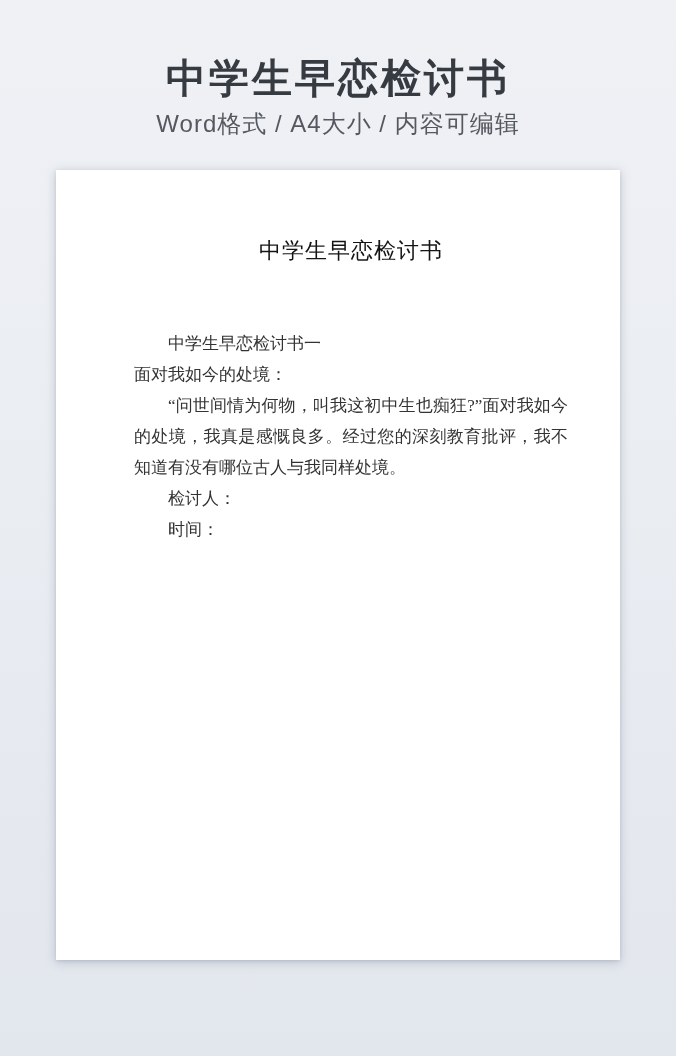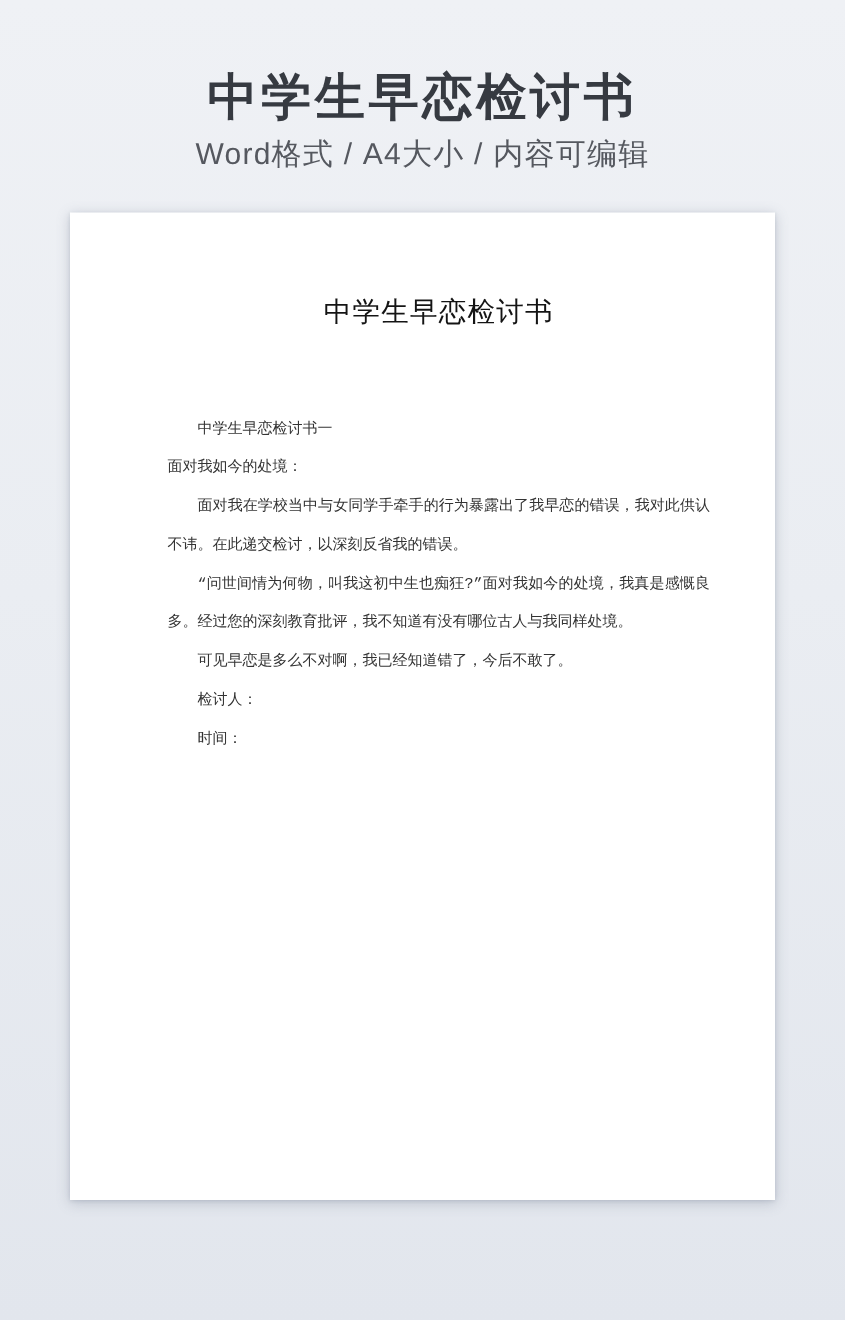--- a/index.html
+++ b/index.html
@@ -48,22 +48,22 @@
     font-family: "DejaVu Serif", "Liberation Serif", serif;
     font-size: 22px;
     line-height: 30px;
     font-weight: 500;
     letter-spacing: 1px;
     color: #141414;
     margin: 0 0 62px 0;
   }
 
   .doc-body {
-    font-family: Liberation Mono, monospace;
-    font-size: 12px;
+    font-family: Liberation Serif, serif;
+    font-size: 17px;
     line-height: 31px;
     color: #333333;
     text-align: justify;
   }
   .doc-body p {
     margin: 0;
     text-indent: 2em;
   }
   .doc-body p.no-indent {
     text-indent: 0;
@@ -76,19 +76,17 @@
   <div class="header-title">中学生早恋检讨书</div>
   <div class="header-subtitle">Word格式 / A4大小 / 内容可编辑</div>
 </div>
 
 <div class="page">
   <div class="doc-title">中学生早恋检讨书</div>
 
   <div class="doc-body">
     <p>中学生早恋检讨书一</p>
     <p class="no-indent">面对我如今的处境：</p>
-    <p>面对我在学校当中与女同学手牵手的行为暴露出了我早恋的错误，我对此供认不讳。在此递交检讨，以深刻反省我的错误。</p>
     <p>“问世间情为何物，叫我这初中生也痴狂?”面对我如今的处境，我真是感慨良多。经过您的深刻教育批评，我不知道有没有哪位古人与我同样处境。</p>
-    <p>可见早恋是多么不对啊，我已经知道错了，今后不敢了。</p>
     <p>检讨人：</p>
     <p>时间：</p>
   </div>
 </div>
 
 </body></html>

